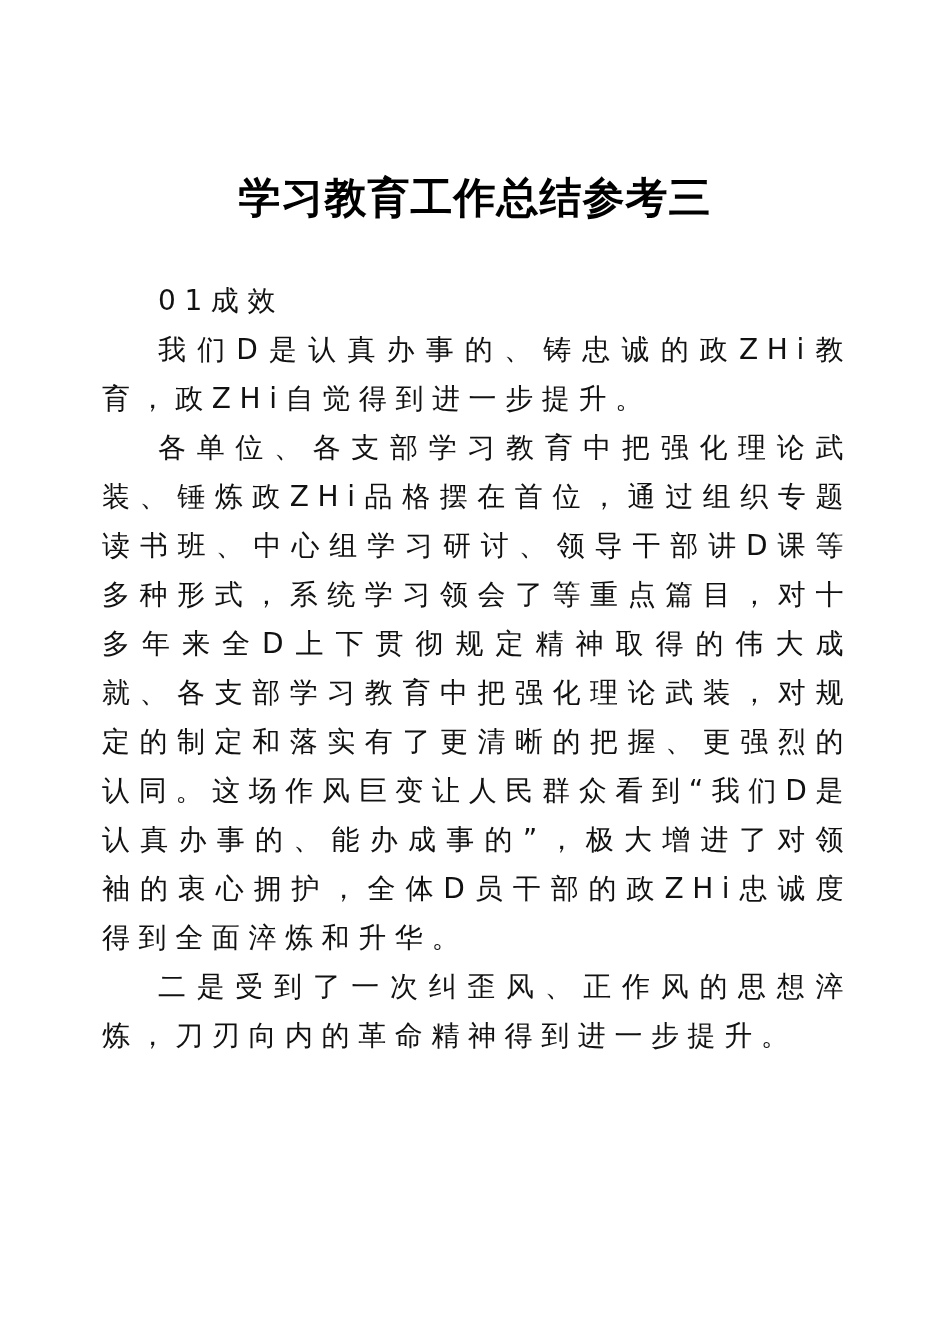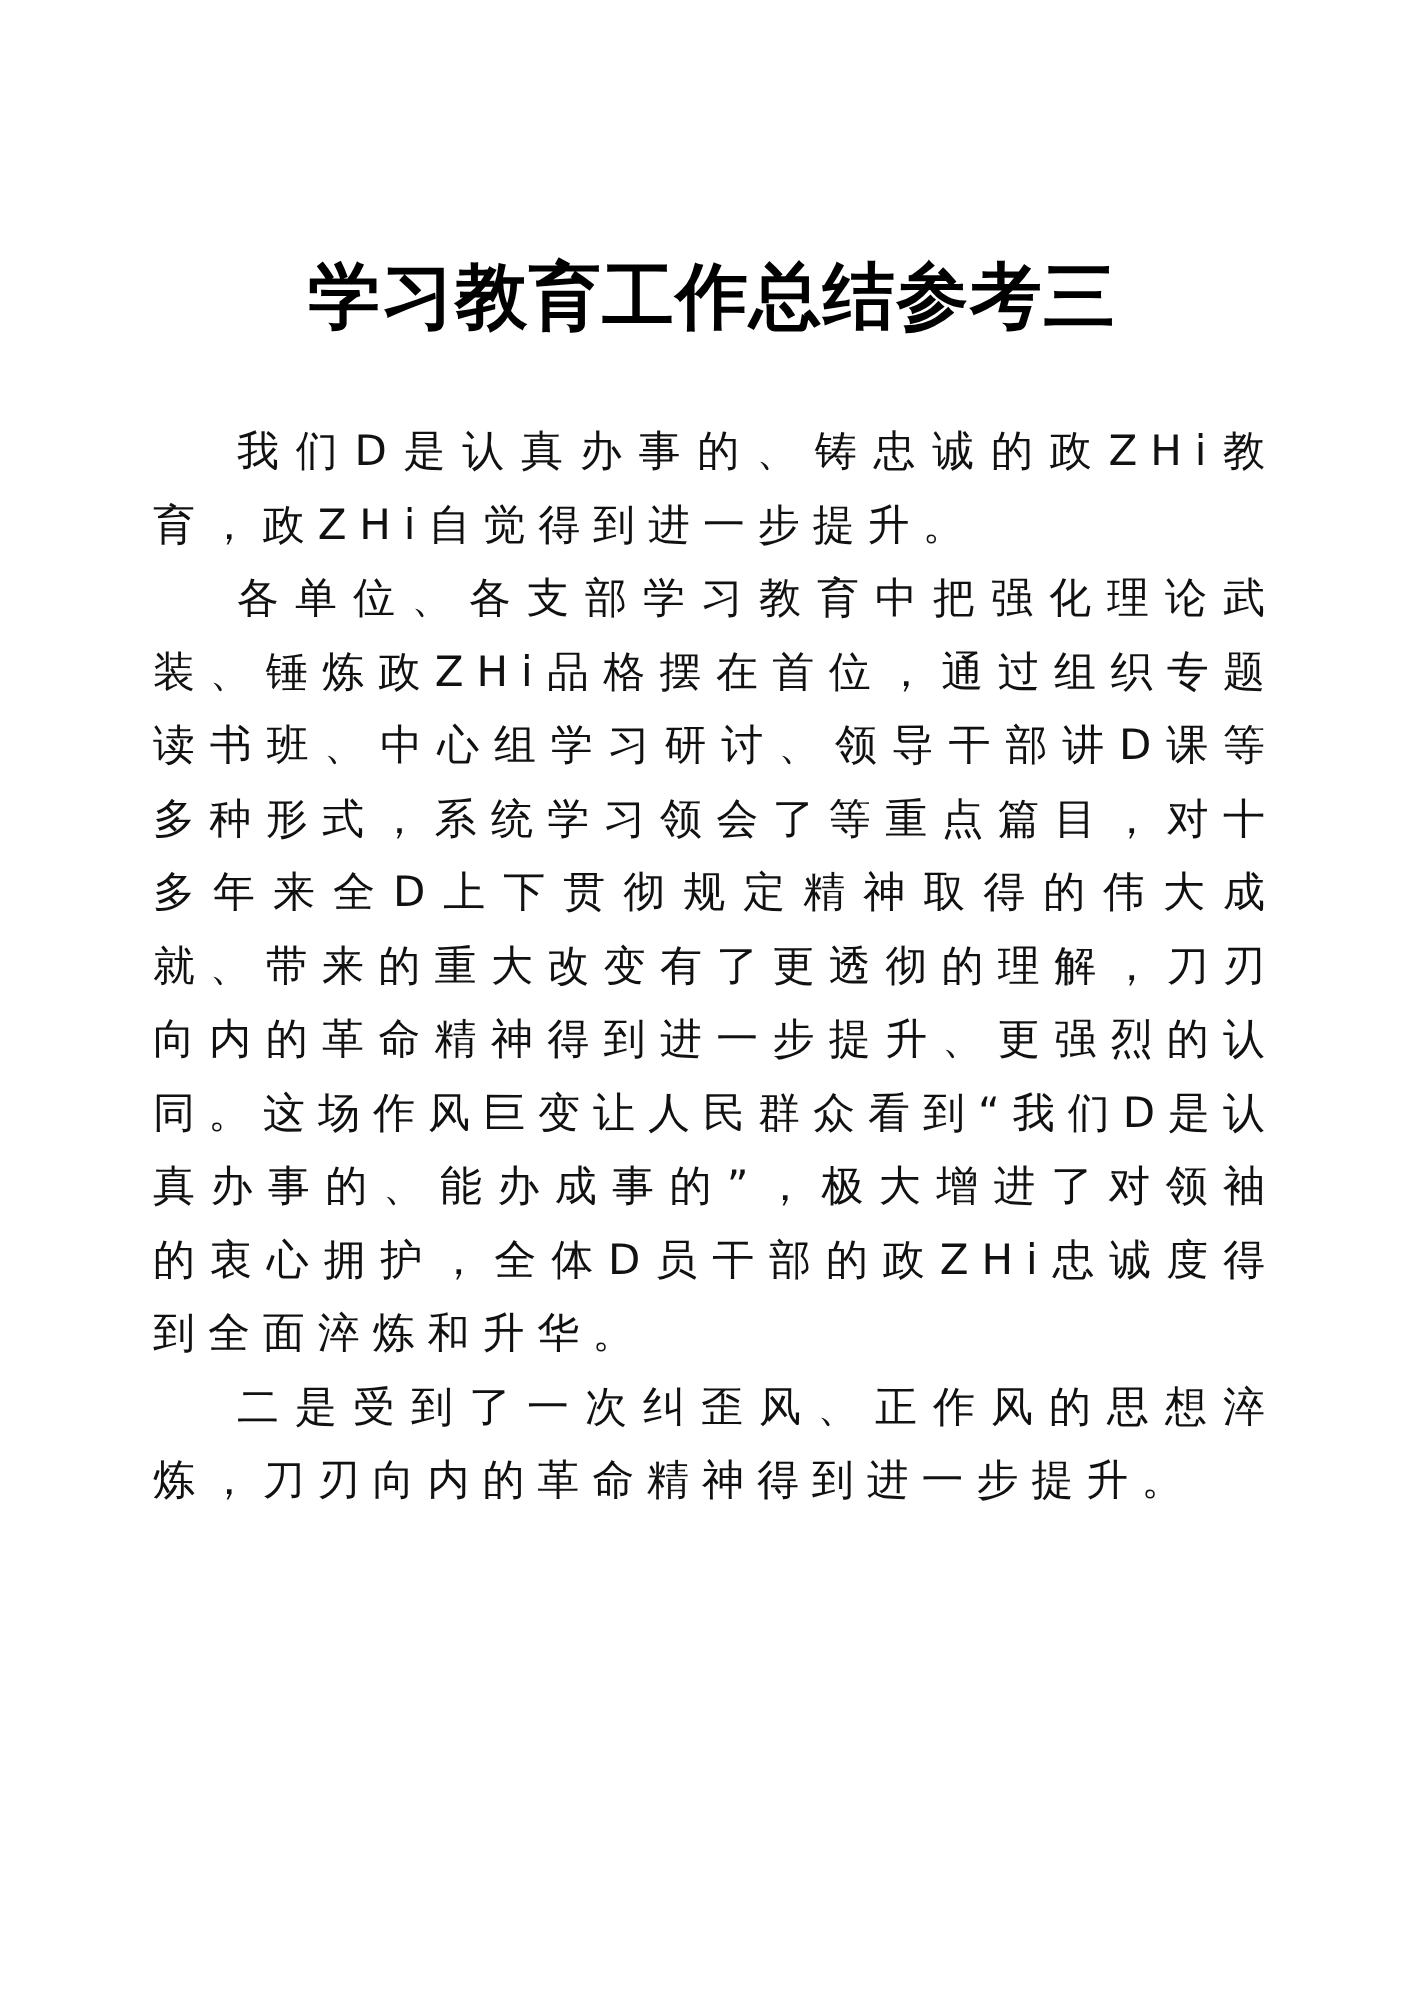--- a/index.html
+++ b/index.html
@@ -3,35 +3,36 @@
   <meta charset="utf-8">
   <style>
     html, body { margin: 0; padding: 0; background: #ffffff; }
     body { width: 950px; height: 1344px; position: relative; overflow: hidden; }
     .page {
       position: absolute; left: 0; top: 0; width: 950px; height: 1344px; background: #ffffff;
     }
     .title {
       position: absolute; left: 0; top: 172px; width: 950px; text-align: center;
       font-family: "DejaVu Serif", "Liberation Serif", serif;
-      font-weight: bold; font-size: 48px; line-height: 52px; color: #000;
+      font-weight: bold; font-size: 42px; line-height: 52px; color: #000;
       letter-spacing: 1px;
     }
     .body {
       position: absolute; left: 102px; top: 276px; width: 750px;
       font-family: "DejaVu Sans", "Liberation Sans", sans-serif;
       font-size: 28px; line-height: 49px; color: #111;
       letter-spacing: 8.6px;
       text-align: justify;
     }
     .p { margin: 0; text-indent: 56px; }
   </style>
 </head>
 <body>
 
 <div class="page">
   <div class="title">学习教育工作总结参考三</div>
   <div class="body">
+    <p class="p">01成效</p>
     <p class="p">我们D是认真办事的、铸忠诚的政ZHi教育，政ZHi自觉得到进一步提升。</p>
-    <p class="p">各单位、各支部学习教育中把强化理论武装、锤炼政ZHi品格摆在首位，通过组织专题读书班、中心组学习研讨、领导干部讲D课等多种形式，系统学习领会了等重点篇目，对十多年来全D上下贯彻规定精神取得的伟大成就、带来的重大改变有了更透彻的理解，刀刃向内的革命精神得到进一步提升、更强烈的认同。这场作风巨变让人民群众看到“我们D是认真办事的、能办成事的”，极大增进了对领袖的衷心拥护，全体D员干部的政ZHi忠诚度得到全面淬炼和升华。</p>
+    <p class="p">各单位、各支部学习教育中把强化理论武装、锤炼政ZHi品格摆在首位，通过组织专题读书班、中心组学习研讨、领导干部讲D课等多种形式，系统学习领会了等重点篇目，对十多年来全D上下贯彻规定精神取得的伟大成就、各支部学习教育中把强化理论武装，对规定的制定和落实有了更清晰的把握、更强烈的认同。这场作风巨变让人民群众看到“我们D是认真办事的、能办成事的”，极大增进了对领袖的衷心拥护，全体D员干部的政ZHi忠诚度得到全面淬炼和升华。</p>
     <p class="p">二是受到了一次纠歪风、正作风的思想淬炼，刀刃向内的革命精神得到进一步提升。</p>
   </div>
 </div>
 
 </body></html>

